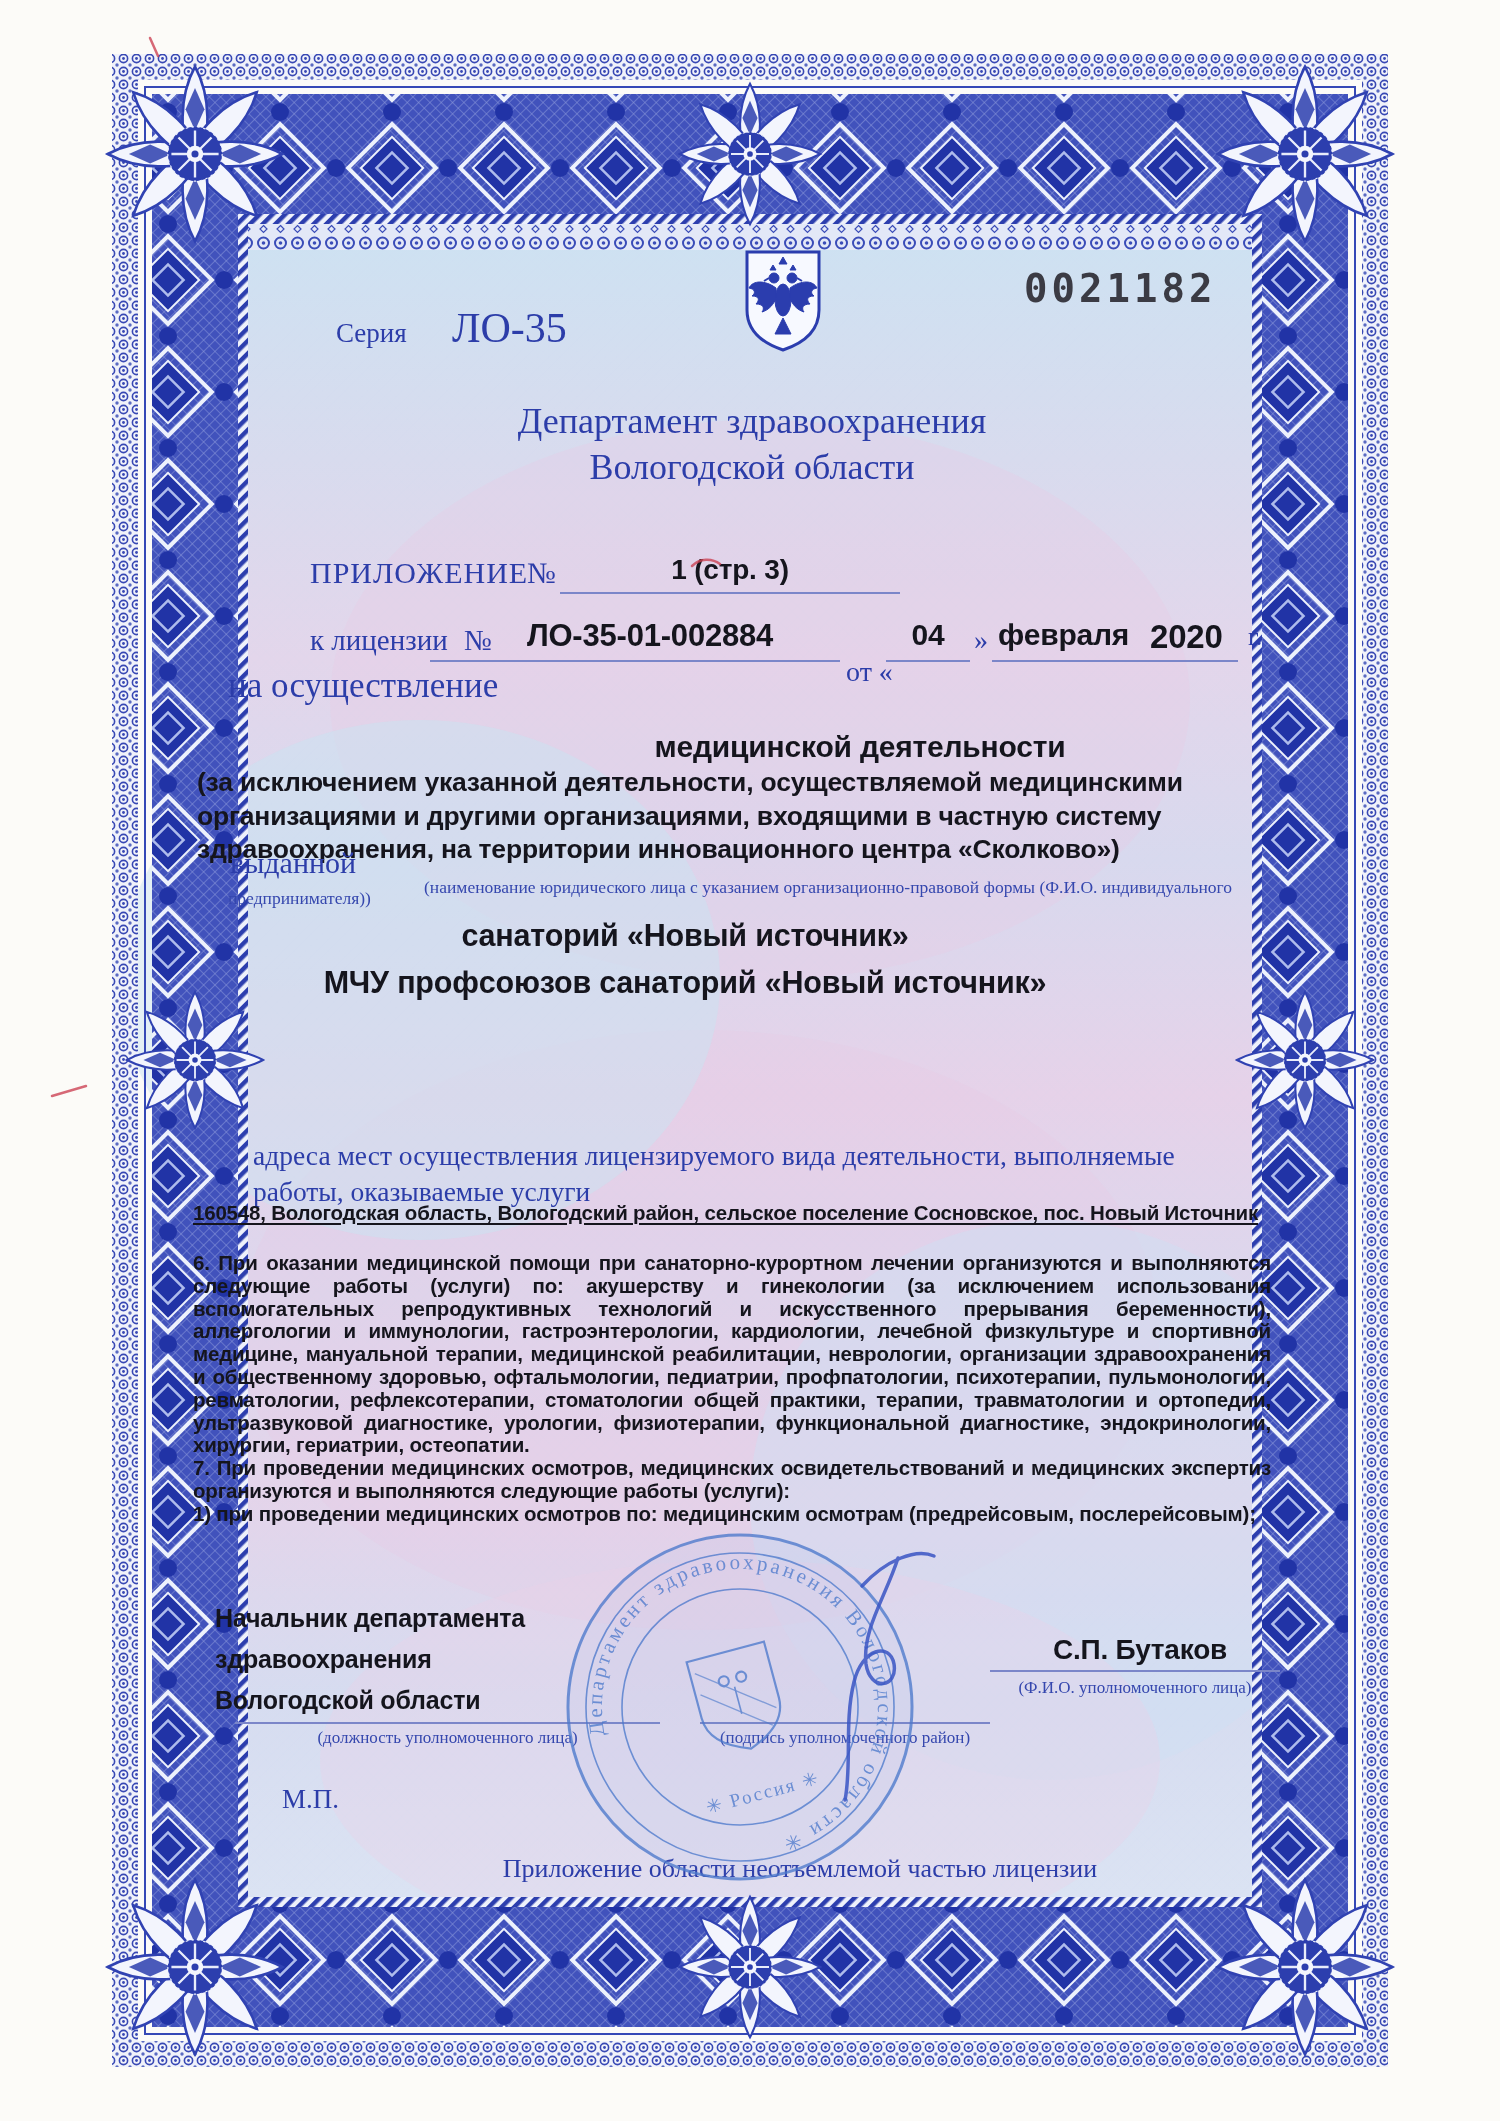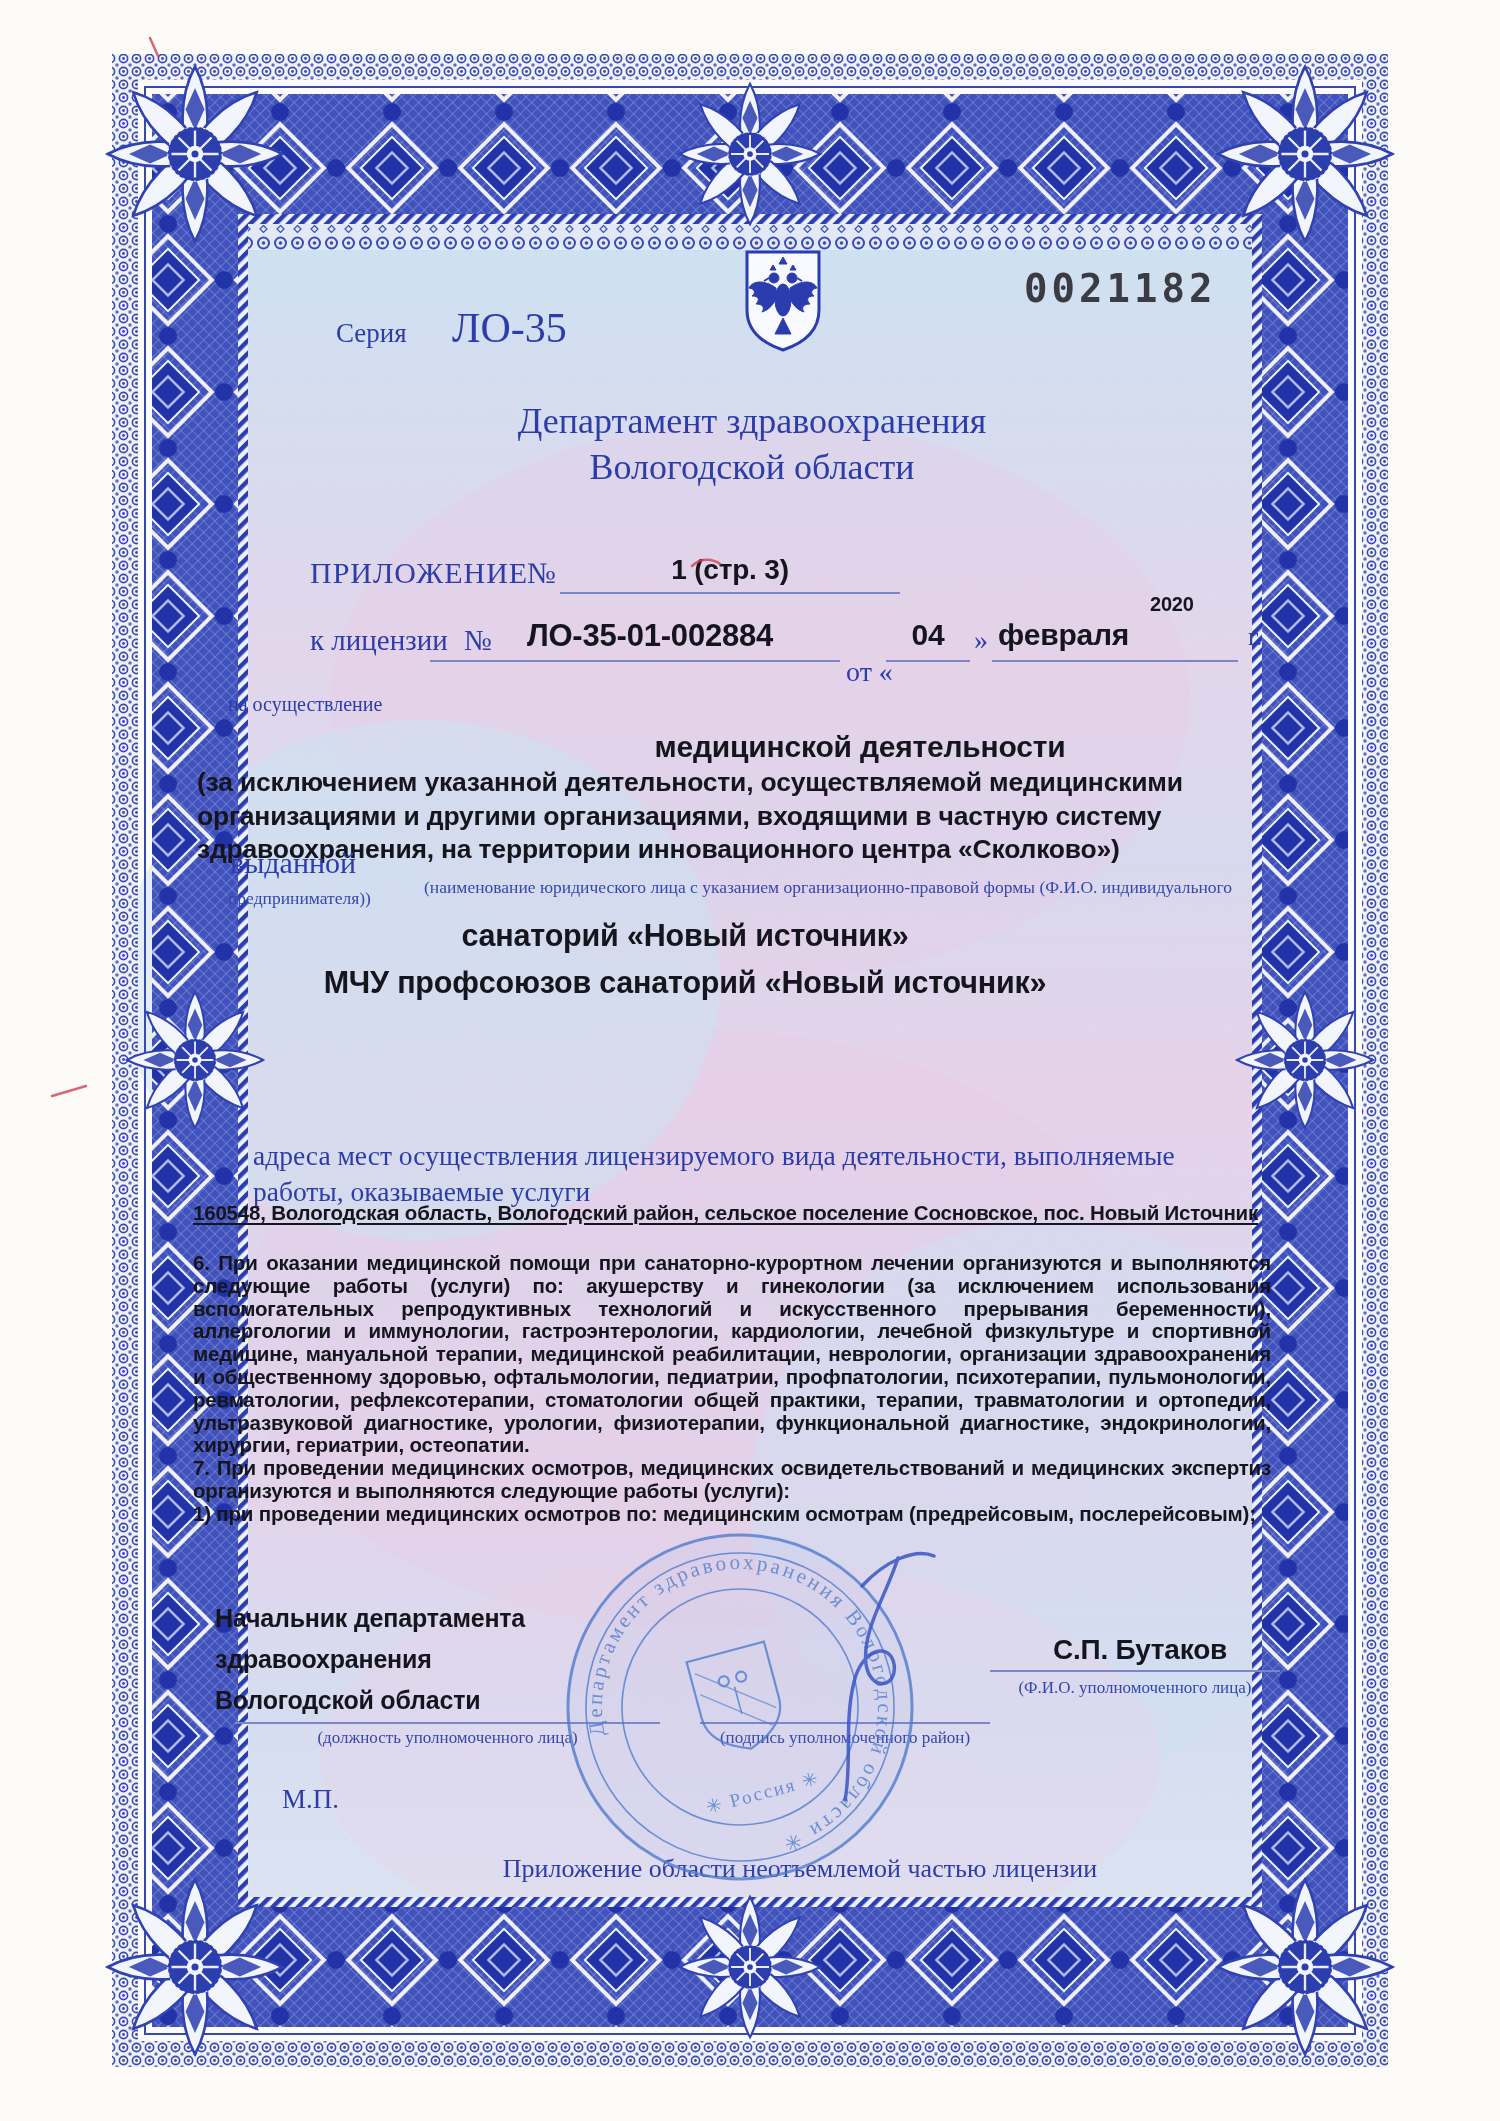--- a/index.html
+++ b/index.html
@@ -31,24 +31,24 @@
   .lic-label{left:310px;top:624px;font-size:29px;}
   .no-sign-2{left:464px;top:624px;font-size:29px;}
   .lic-blank{left:430px;top:660px;width:410px;}
   .lic-value{left:470px;top:618px;width:360px;font-size:31px;}
   .date-prefix{left:846px;top:656px;font-size:28px;}
   .day-blank{left:886px;top:660px;width:84px;}
   .date-day{left:886px;top:618px;width:84px;font-size:30px;}
   .date-close{left:974px;top:624px;font-size:28px;}
   .my-blank{left:992px;top:660px;width:246px;}
   .date-month{left:998px;top:618px;font-size:30px;}
-  .date-year{left:1150px;top:593px;font-size:20px;}
+  .date-year{left:1150px;top:618px;font-size:33px;}
   .date-suffix{left:1248px;top:622px;font-size:26px;}
 
-  .act-intro{left:228px;top:693px;font-size:20px;}
+  .act-intro{left:228px;top:666px;font-size:35px;}
   .act-title{left:360px;top:730px;width:1000px;font-size:30px;}
   .act-note{left:197px;top:766px;width:1000px;font-size:26.5px;line-height:33.5px;}
 
   .issued-label{left:230px;top:846px;font-size:30px;}
   .issued-note1{left:424px;top:854px;width:850px;font-size:17.5px;}
   .issued-note2{left:228px;top:888px;font-size:17.5px;}
 
   .org{left:195px;top:912px;width:980px;font-size:30.5px;line-height:47px;}
 
   .addr-label1{left:253px;top:1140px;font-size:27.5px;}

